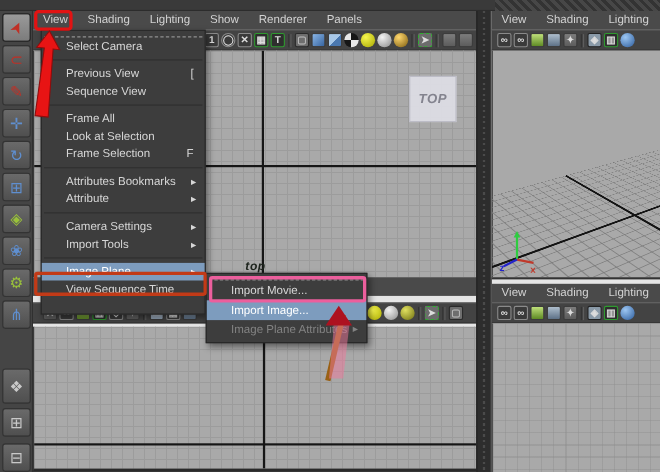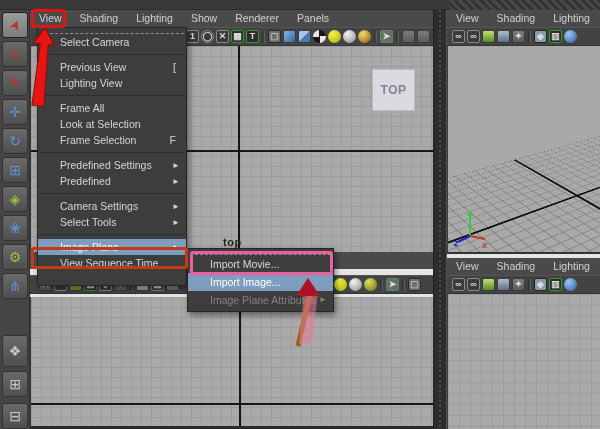--- a/index.html
+++ b/index.html
@@ -45,21 +45,21 @@
   .ic.dashed{background:#6c6c6c;border:1px dashed #2fae2f;}
   .ic.pressed{background:#8a9aa8;border:1px solid #222;}
   .ic.greenbk{background:linear-gradient(#bfe07a,#5e8a24);}
   .ic.mail{background:linear-gradient(#cfd8e2,#8fa0b2);}
   .ic.film{background:linear-gradient(#aebecd,#5d7187);}
   .tsep{display:inline-block;width:3px;height:12px;margin:3px 2px 0 2px;
         border-left:1px solid #333;border-right:1px solid #5d5d5d;}
   .viewport{position:absolute;background:#a9a9a9;overflow:hidden;border-left:1px solid #3a3a3a;}
   .gridbg{background-color:#a9a9a9;
     background-image:repeating-linear-gradient(#9c9c9c 0 1px,transparent 1px 10px),
-                     repeating-linear-gradient(90deg,#9c9c9c 0 1px,transparent 1px 10px);}
+                     repeating-linear-gradient(90deg,#9c9c9c 0 1px,transparent 1px 10px);font-style:italic;}
   .axis-h{position:absolute;left:0;right:0;height:2px;background:#161616;}
   .axis-v{position:absolute;top:0;bottom:0;width:2px;background:#161616;}
   .camlabel{position:absolute;font-size:11px;color:#1d241d;font-weight:bold;letter-spacing:.5px;}
   .viewtip{position:absolute;width:43px;height:42px;background:rgba(222,222,230,.92);
            border:1px solid #bcbcc6;color:#83838e;font-weight:bold;font-size:12px;
            display:flex;align-items:center;justify-content:center;letter-spacing:.5px;}
   .divider{position:absolute;left:433px;top:10px;width:14px;height:419px;background:#2d2d2d;
            border-left:1px solid #1f1f1f;border-right:1px solid #555;}
   .divider:before{content:"";position:absolute;left:5px;top:0;bottom:0;width:2px;
            background:repeating-linear-gradient(#4a4a4a 0 2px,#2d2d2d 2px 5px);}
@@ -188,31 +188,31 @@
          background-color:#a9a9a9;
          background-image:repeating-linear-gradient(rgba(140,140,140,.4) 0 1px,transparent 1px 11px),
                           repeating-linear-gradient(90deg,rgba(140,140,140,.4) 0 1px,transparent 1px 11px)"></div>
   </div>
 
   <div class="dropdown">
     <div class="tearoff"></div>
     <div class="mi">Select Camera</div>
     <div class="msep"></div>
     <div class="mi"><span>Previous View</span><span class="sc">[</span></div>
-    <div class="mi">Lighting View</div>
+    <div class="mi">Sequence View</div>
     <div class="msep"></div>
     <div class="mi">Frame All</div>
     <div class="mi">Look at Selection</div>
     <div class="mi"><span>Frame Selection</span><span class="sc">F</span></div>
     <div class="msep"></div>
-    <div class="mi"><span>Predefined Settings</span><span class="arr">►</span></div>
-    <div class="mi"><span>Predefined</span><span class="arr">►</span></div>
+    <div class="mi"><span>Attributes Bookmarks</span><span class="arr">►</span></div>
+    <div class="mi"><span>Attribute</span><span class="arr">►</span></div>
     <div class="msep"></div>
     <div class="mi"><span>Camera Settings</span><span class="arr">►</span></div>
-    <div class="mi"><span>Select Tools</span><span class="arr">►</span></div>
+    <div class="mi"><span>Import Tools</span><span class="arr">►</span></div>
     <div class="msep"></div>
     <div class="mi hl"><span>Image Plane</span><span class="arr">►</span></div>
     <div class="mi">View Sequence Time</div>
   </div>
 
   <div class="submenu">
     <div class="tearoff"></div>
     <div class="mi">Import Movie...</div>
     <div class="mi hl">Import Image...</div>
     <div class="mi dis"><span>Image Plane Attributes</span><span class="arr">►</span></div>

